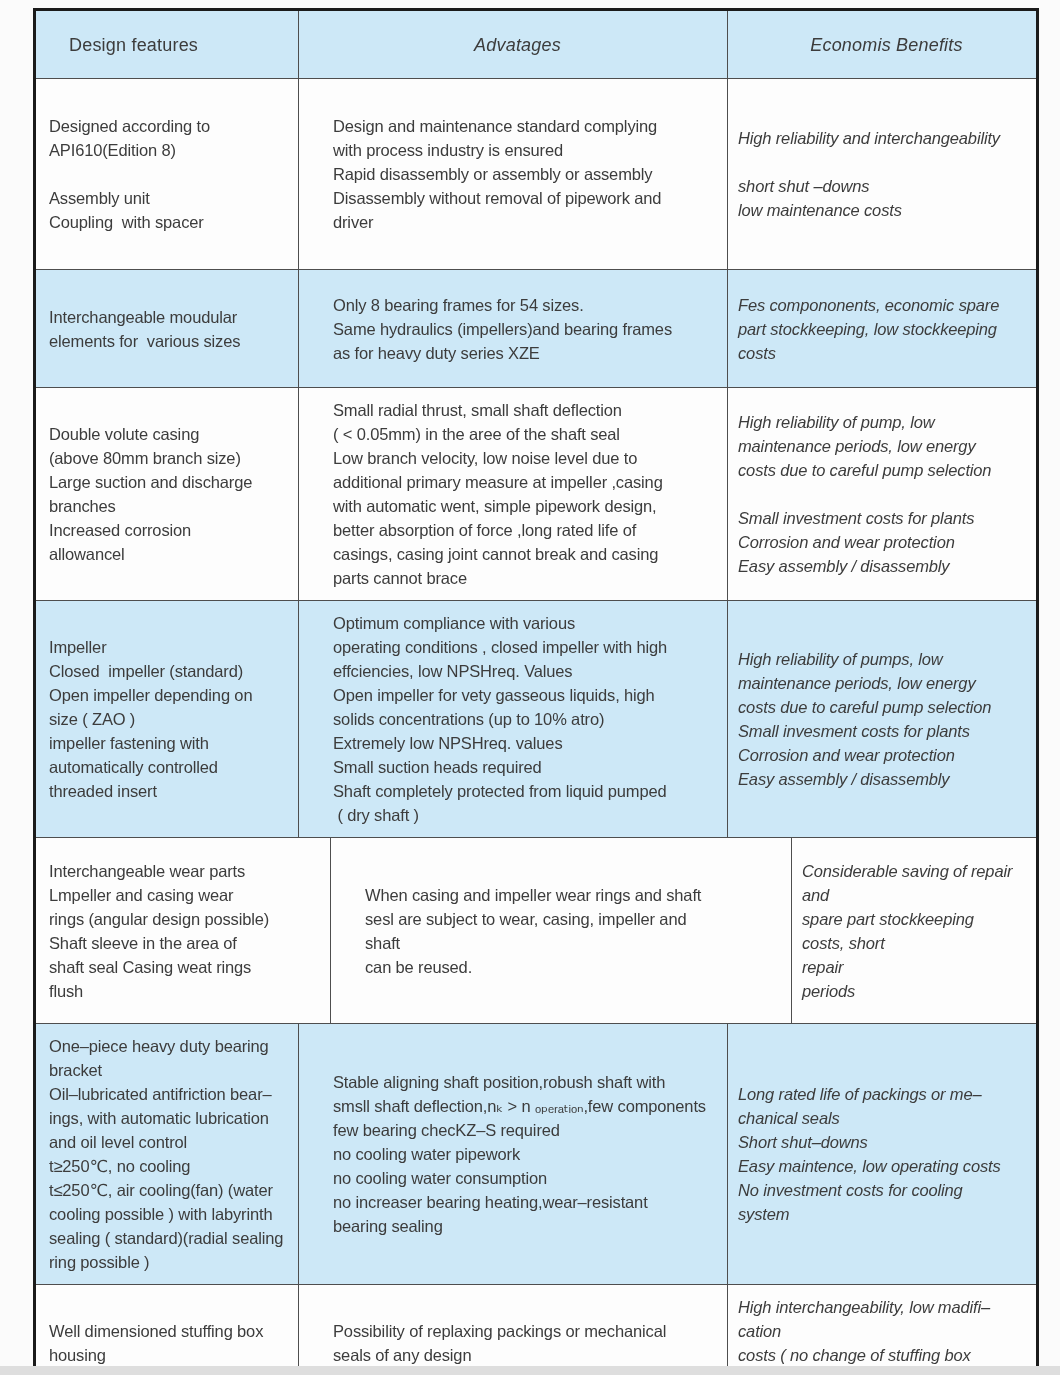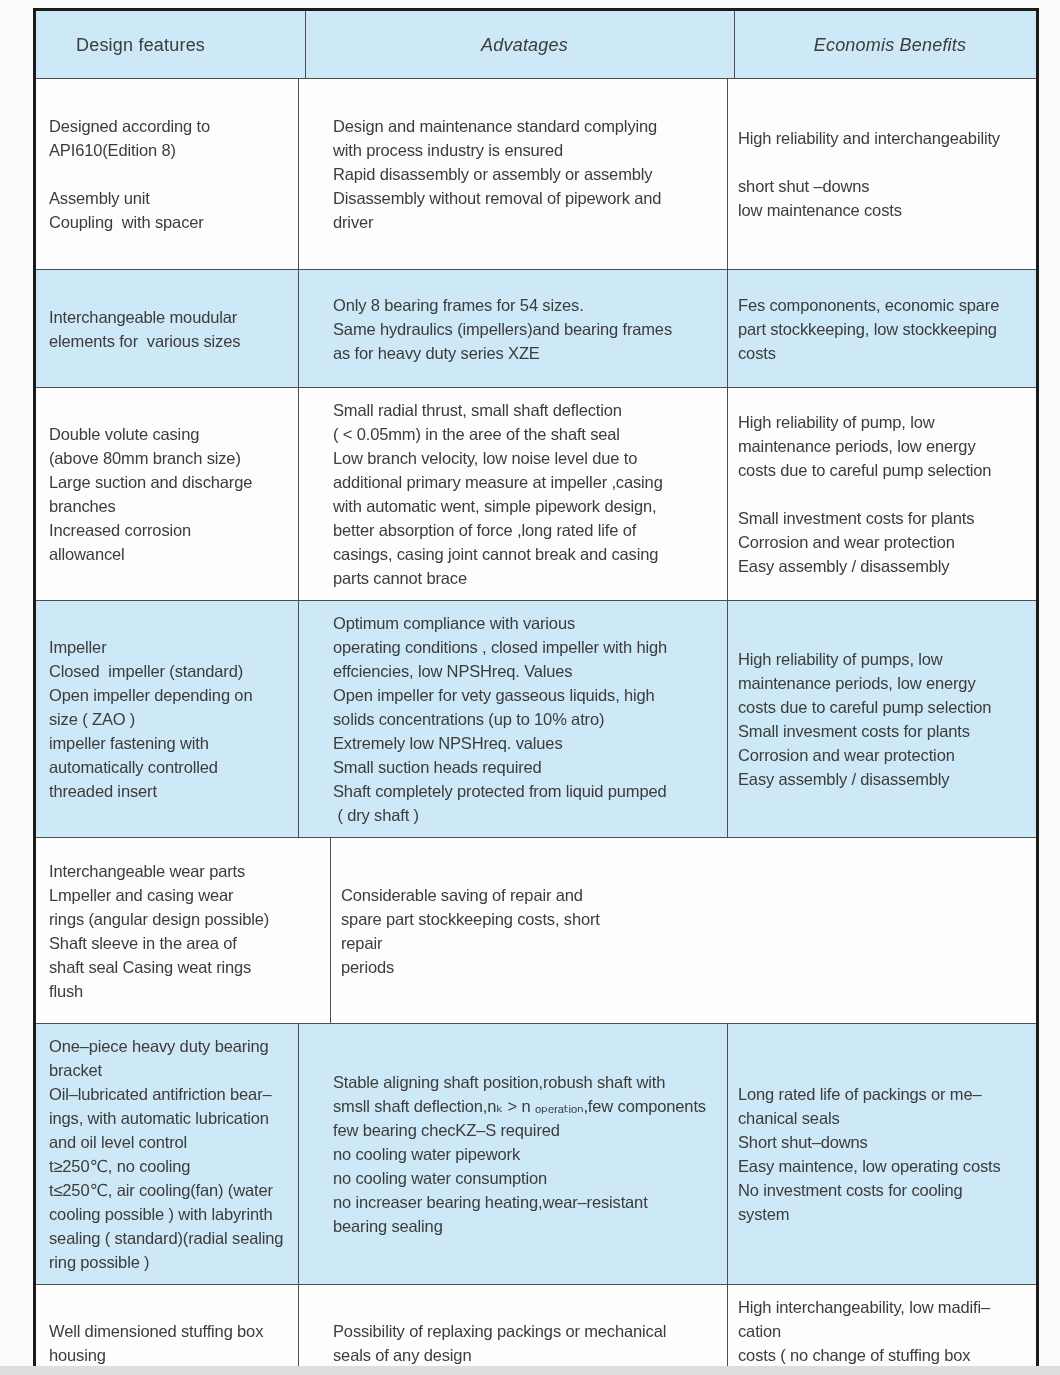--- a/index.html
+++ b/index.html
@@ -38,24 +38,24 @@
     font-size: 16.5px;
     line-height: 24px;
     padding: 10px 4px 10px 13px;
     box-sizing: border-box;
     overflow: hidden;
   }
   .t-cell + .t-cell {
     border-left: 1.5px solid #4e4e4e;
   }
   .c-adv  { padding-left: 34px; }
-  .c-ben  { padding-left: 10px; padding-right: 17px; }
+  .c-ben  { padding-left: 10px; padding-right: 17px; font-style: italic; }
   .row-blue  { background: #cde8f7; }
   .row-white { background: #fdfdfd; }
-  .t-head { min-height: 67px; padding-left: 7px; }
+  .t-head { min-height: 67px; }
   .t-head .t-cell {
     font-size: 18px;
     letter-spacing: 0.2px;
     justify-content: center;
   }
   .h-feat { padding-left: 33px; }
   .h-adv, .h-ben { align-items: center; text-align: center; font-style: italic; }
   .r1 { min-height: 190px; }
   .r2 { min-height: 117px; }
   .r3 { min-height: 203px; }
@@ -160,20 +160,24 @@
 Easy assembly / disassembly</div>
   </div>
 
   <div class="t-row r5 row-white">
     <div class="t-cell c-feat">Interchangeable wear parts
 Lmpeller and casing wear
 rings (angular design possible)
 Shaft sleeve in the area of
 shaft seal Casing weat rings
 flush</div>
+    <div class="t-cell c-adv">When casing and impeller wear rings and shaft
+sesl are subject to wear, casing, impeller and
+shaft
+can be reused.</div>
     <div class="t-cell c-ben">Considerable saving of repair and
 spare part stockkeeping costs, short
 repair
 periods</div>
   </div>
 
   <div class="t-row r6 row-blue">
     <div class="t-cell c-feat">One–piece heavy duty bearing
 bracket
 Oil–lubricated antifriction bear–

